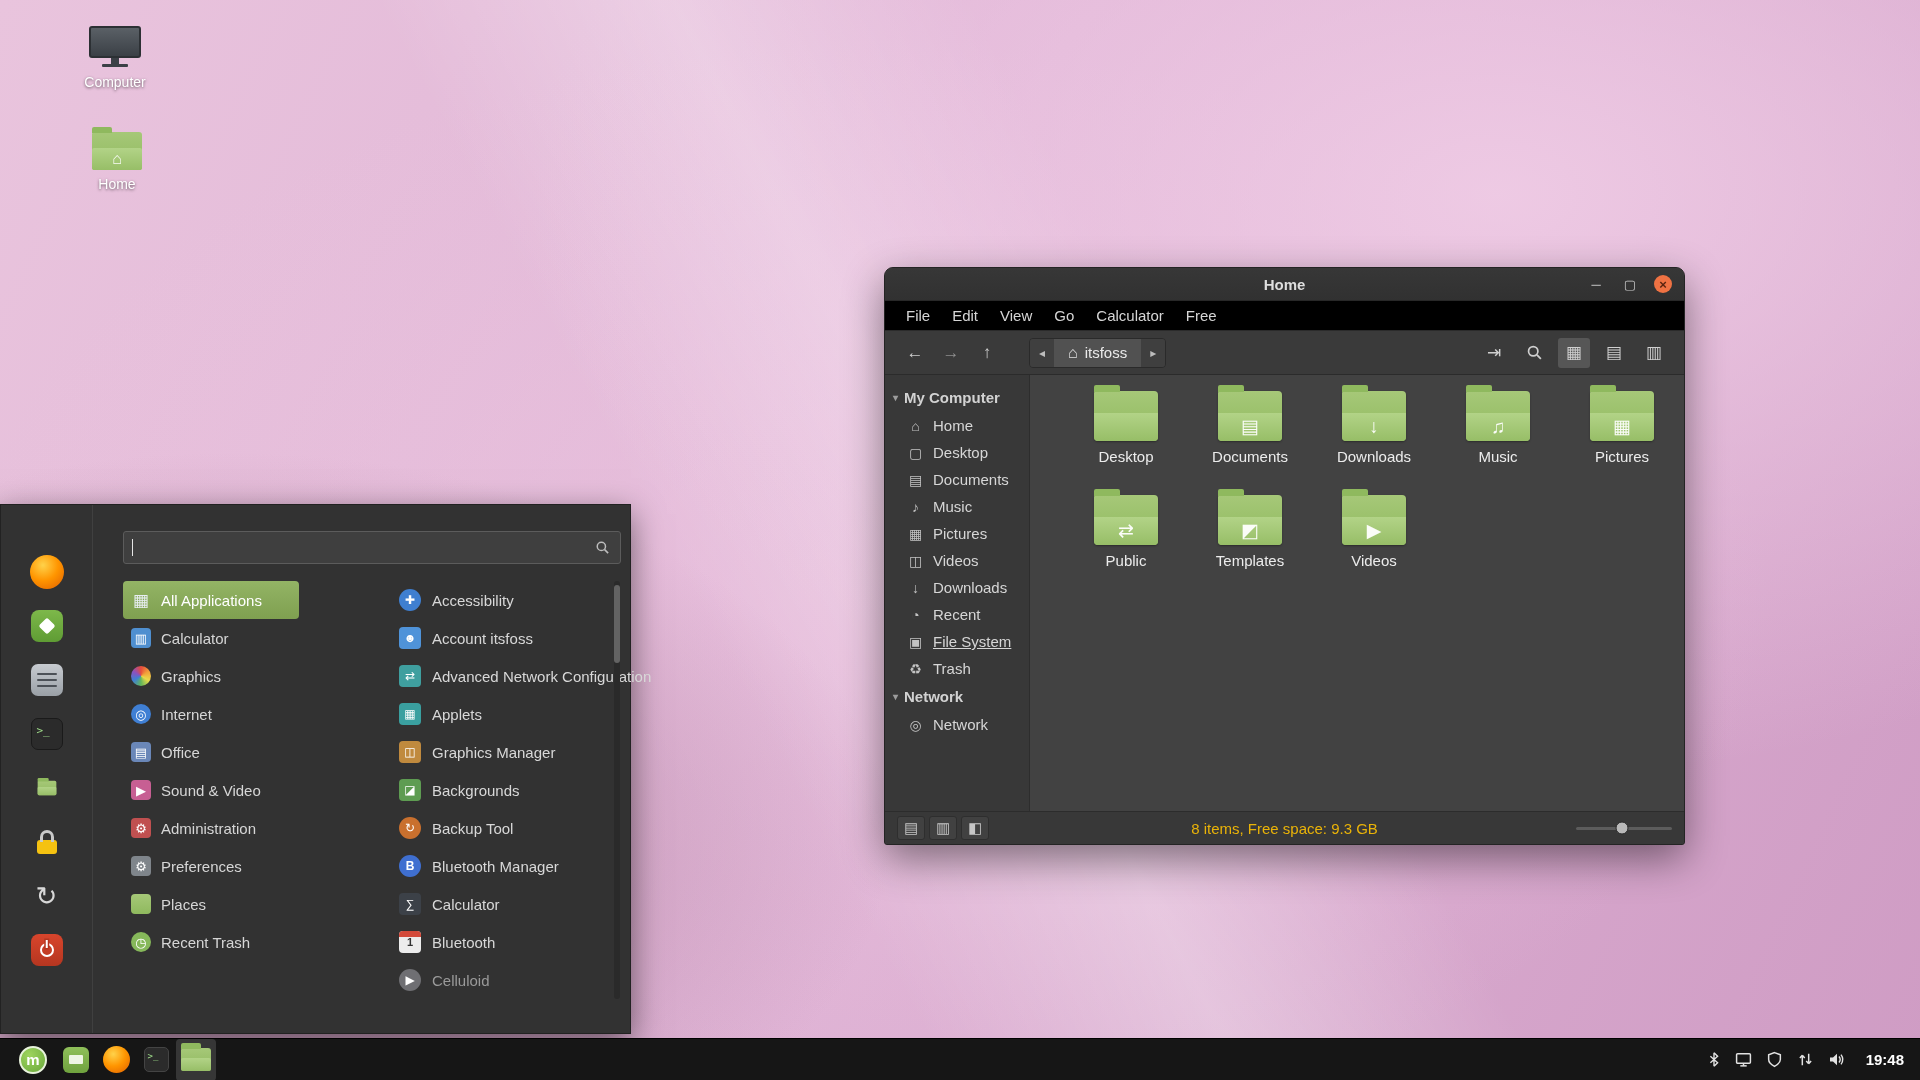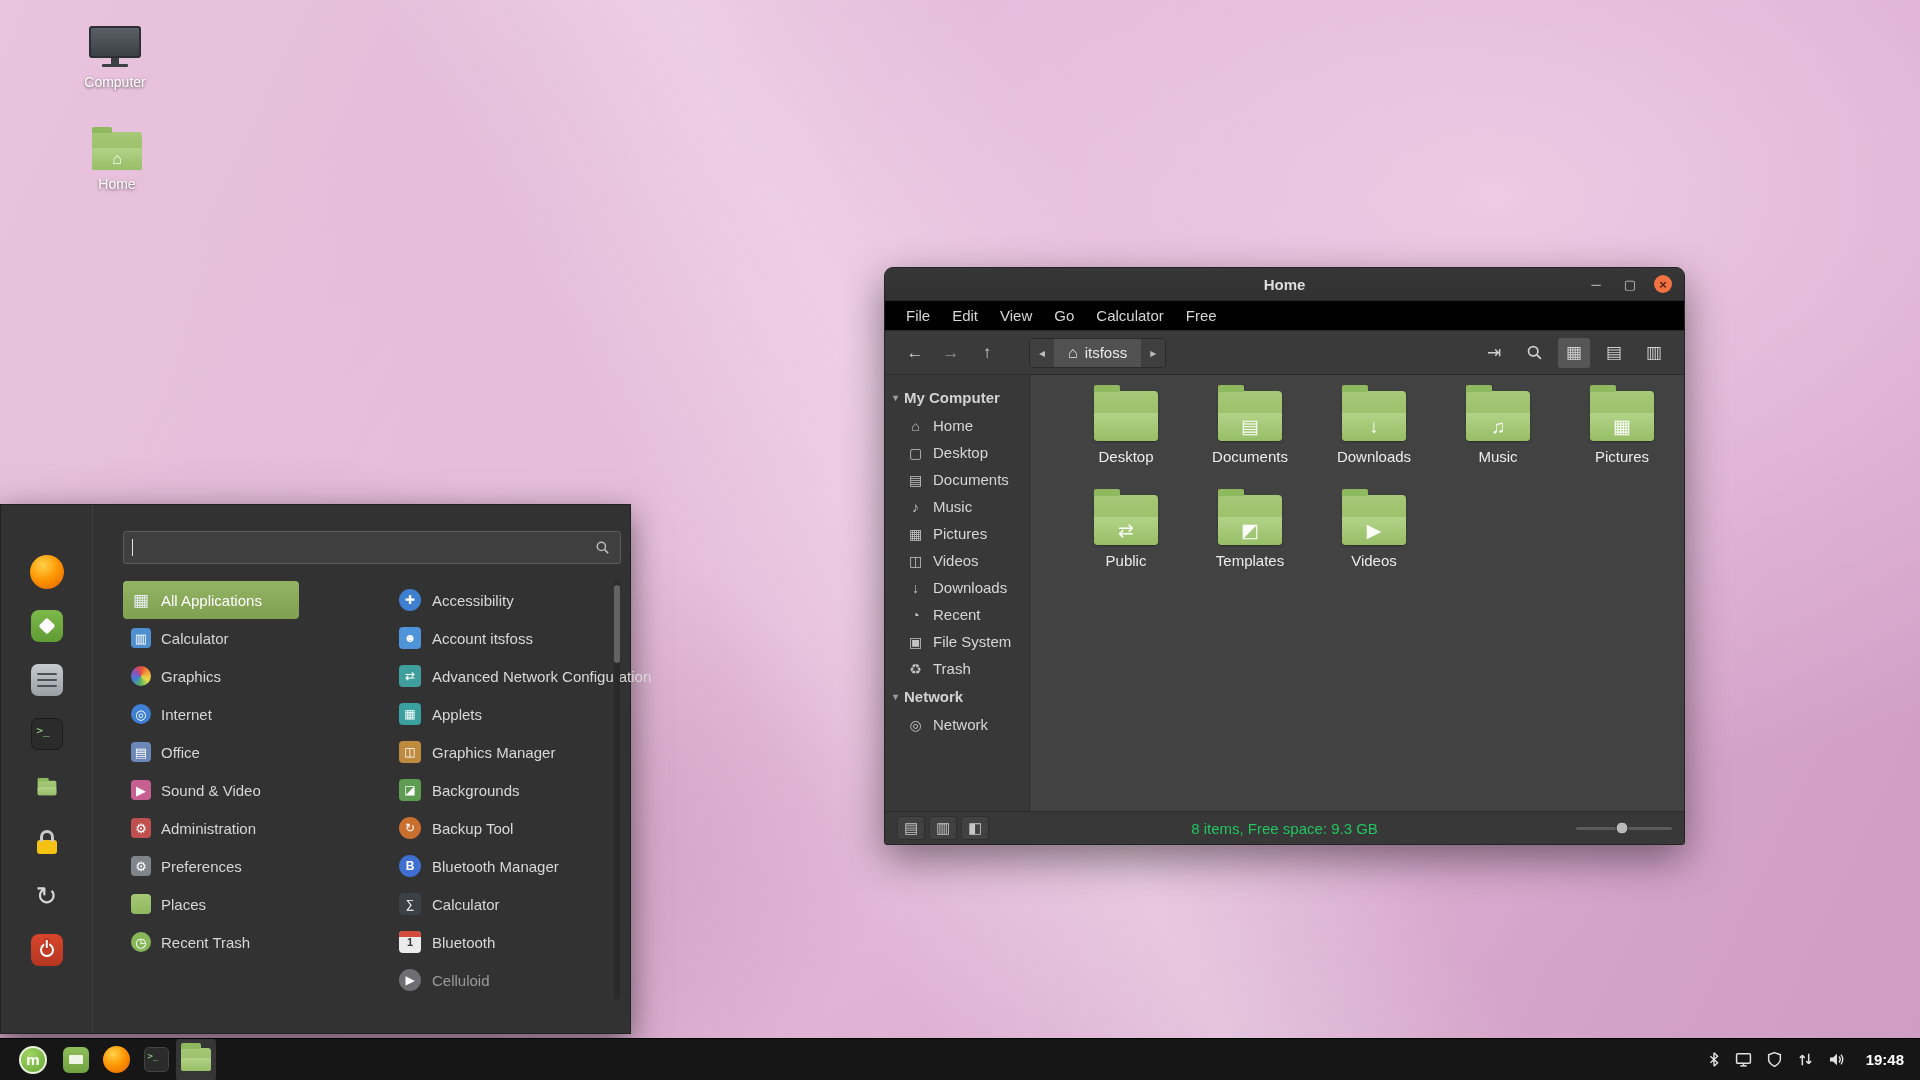--- a/index.html
+++ b/index.html
@@ -51,34 +51,34 @@
   .path-seg .home-glyph { font-size:16px; color:#e0e0e0; }
   .tb-right { margin-left:auto; display:flex; align-items:center; gap:8px; }
   .tb-btn.active { background:#565656; }
 
   .fm-body { flex:1; display:flex; min-height:0; }
   .fm-sidebar { width:171px; background:#383838; border-right:1px solid #2d2d2d; padding-top:8px; overflow:hidden; }
   .sb-section { color:#d2d2d2; font-size:15px; font-weight:bold; display:flex; align-items:center; gap:6px; padding:6px 6px 6px 8px; }
   .sb-caret { color:#9c9c9c; font-size:10px; }
   .sb-item { display:flex; align-items:center; gap:9px; padding:5px 6px 5px 22px; color:#d6d6d6; font-size:15px; }
   .sb-glyph { width:17px; text-align:center; color:#c3c3c3; font-size:14px; }
-  .sb-item.current .sb-label { }
+  .sb-item.current .sb-label { text-decoration:underline; }
 
   .fm-main { flex:1; background:#424242; padding:16px 0 0 34px; }
   .file-grid { display:grid; grid-template-columns:repeat(5,124px); row-gap:30px; }
   .file { display:flex; flex-direction:column; align-items:center; gap:7px; width:124px; }
   .folder-lg { width:64px; height:50px; position:relative; background:linear-gradient(180deg,#a6c878 0%, #8fb95e 100%); border-radius:2px 4px 4px 4px; box-shadow:0 1px 2px rgba(0,0,0,.35); }
   .folder-lg::before { content:""; position:absolute; top:-6px; left:0; width:26px; height:7px; background:#8fb95e; border-radius:2px 2px 0 0; }
   .folder-lg::after { content:""; position:absolute; bottom:0; left:0; width:100%; height:56%; background:linear-gradient(180deg,#b2d387,#97be67); border-radius:0 0 4px 4px; }
   .folder-lg .emblem { position:absolute; bottom:5px; left:0; width:100%; text-align:center; z-index:2; color:rgba(255,255,255,.95); font-size:19px; line-height:1; }
   .file-label { color:#ececec; font-size:15px; max-width:118px; text-align:center; white-space:nowrap; overflow:hidden; }
 
   .statusbar { height:33px; background:#383838; border-top:1px solid #2c2c2c; display:flex; align-items:center; padding:0 12px; position:relative; border-radius:0 0 3px 3px; }
   .st-toggle { width:28px; height:24px; display:flex; align-items:center; justify-content:center; color:#c6c6c6; font-size:15px; border:1px solid #2e2e2e; background:#414141; border-radius:3px; margin-right:4px; }
-  .st-text { position:absolute; left:0; right:0; text-align:center; color:#22c55e; font-size:15px; pointer-events:none; }
+  .st-text { position:absolute; left:0; right:0; text-align:center; color:#eab308; font-size:15px; pointer-events:none; }
   .zoom-slider { margin-left:auto; width:96px; height:24px; position:relative; display:flex; align-items:center; }
   .zoom-track { width:100%; height:3px; background:#5c5c5c; border-radius:2px; }
   .zoom-handle { position:absolute; left:48%; top:50%; transform:translate(-50%,-50%); width:13px; height:13px; background:#b9b9b9; border-radius:50%; border:1px solid #2a2a2a; }
 
   
   #menu { position:absolute; left:0; top:504px; width:631px; height:530px; background:#323232; border:1px solid #222;
     box-shadow:0 10px 30px rgba(0,0,0,.5); display:flex; }
   .menu-strip { width:92px; border-right:1px solid #404040; display:flex; flex-direction:column; align-items:center; padding:48px 0 22px; gap:16px; }
   .msi { width:38px; height:38px; display:flex; align-items:center; justify-content:center; }
   .ic-firefox { width:34px; height:34px; border-radius:50%; background:radial-gradient(circle at 38% 30%, #ffd24a 0%, #ff9500 48%, #e05e00 100%); }

